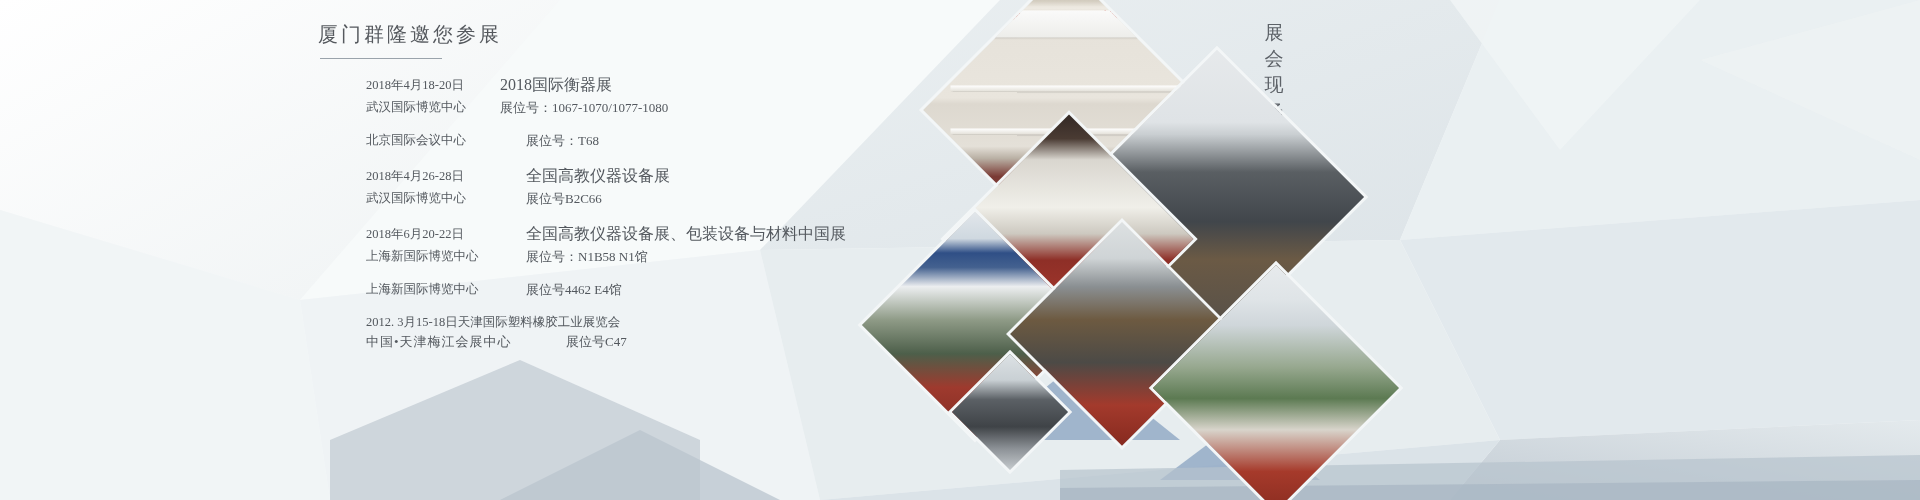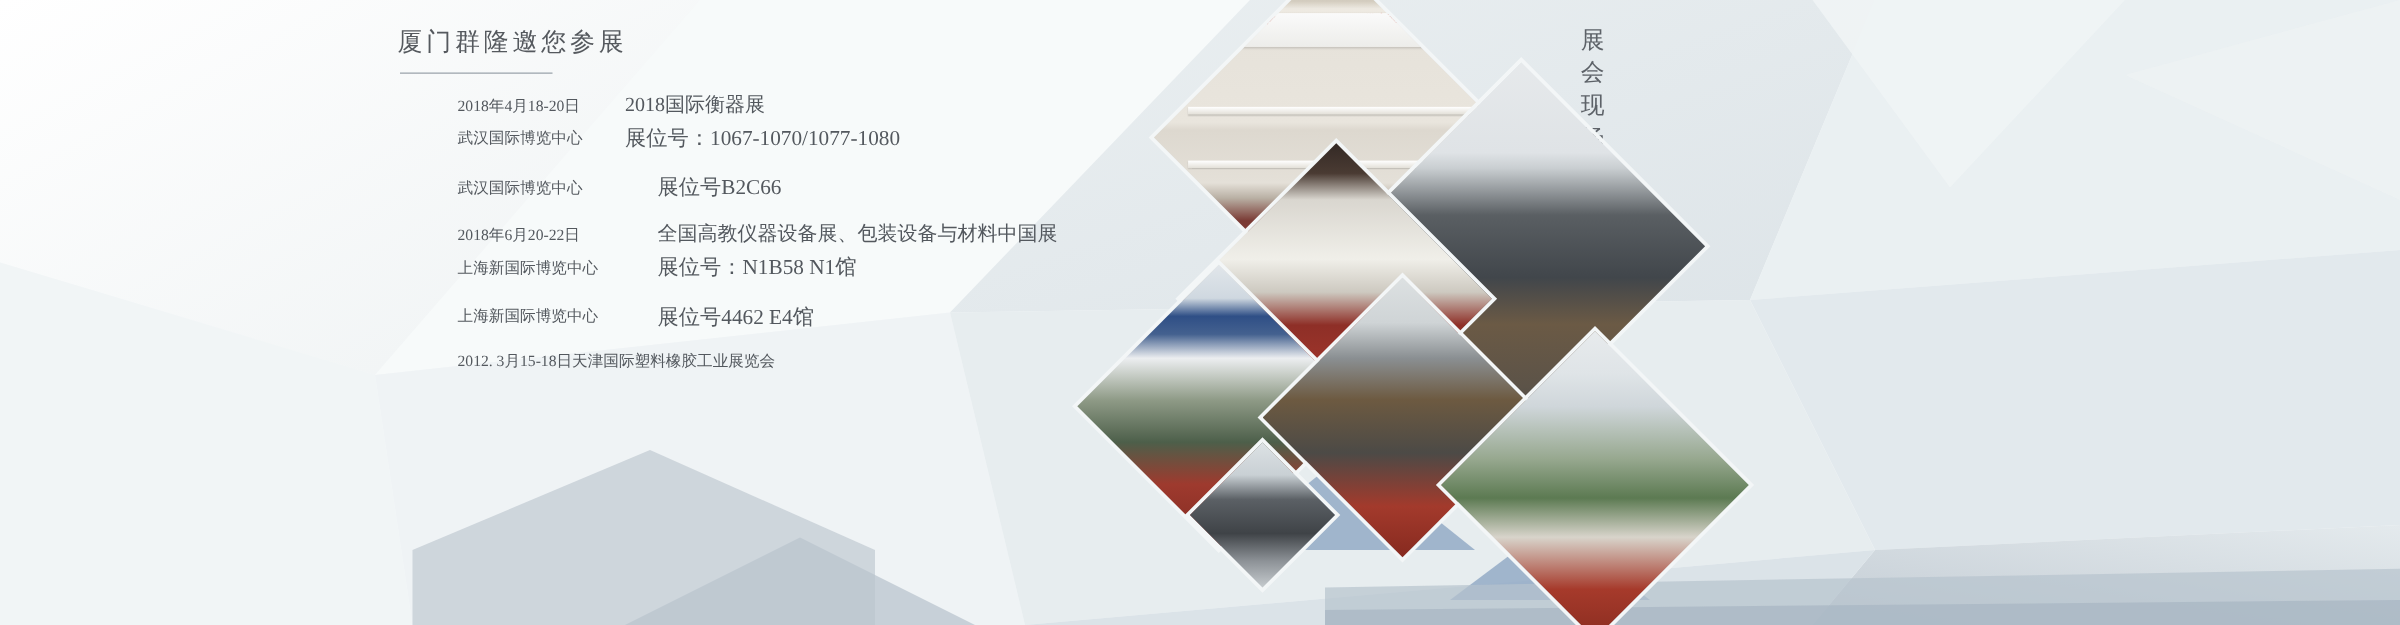--- a/index.html
+++ b/index.html
@@ -41,21 +41,21 @@
     width: 122px;
     height: 1px;
     background: #9aa3ab;
     margin: 4px 0 14px 2px;
   }
   .event { margin-bottom: 13px; }
   .event-row { display: flex; align-items: center; white-space: nowrap; line-height: 1.55; margin-left: 48px; }
   .ev-date   { width: 134px; flex: 0 0 134px; font-size: 12.5px; color: #53585e; }
   .ev-name   { font-size: 16px; color: #53585e; }
   .ev-venue  { width: 134px; flex: 0 0 134px; font-size: 12.5px; color: #53585e; }
-  .ev-booth  { font-size: 17px; color: #53585e; }
+  .ev-booth  { font-size: 13px; color: #53585e; }
   .event.wide .ev-date  { width: 160px; flex: 0 0 160px; }
   .event.wide .ev-venue { width: 160px; flex: 0 0 160px; }
   .event.last .ev-venue { width: 200px; flex: 0 0 200px; font-size: 13px; letter-spacing: 1px; }
   .event.last .ev-date { width: auto; flex: none; font-size: 12.5px; }
   .event.last .ev-booth { font-size: 13px; }
 
   
   #vertical-caption {
     position: absolute;
     left: 1262px;
@@ -223,23 +223,31 @@
         <span class="ev-date">2018年4月18-20日</span>
         <span class="ev-name">2018国际衡器展</span>
       </div>
       <div class="event-row">
         <span class="ev-venue">武汉国际博览中心</span>
         <span class="ev-booth">展位号：1067-1070/1077-1080</span>
       </div>
     </div>
 
     <div class="event wide">
+      <div class="event-row">
+        <span class="ev-venue">北京国际会议中心</span>
+        <span class="ev-booth">展位号：T68</span>
+      </div>
     </div>
 
     <div class="event wide">
+      <div class="event-row">
+        <span class="ev-date">2018年4月26-28日</span>
+        <span class="ev-name">全国高教仪器设备展</span>
+      </div>
       <div class="event-row">
         <span class="ev-venue">武汉国际博览中心</span>
         <span class="ev-booth">展位号B2C66</span>
       </div>
     </div>
 
     <div class="event wide">
       <div class="event-row">
         <span class="ev-date">2018年6月20-22日</span>
         <span class="ev-name">全国高教仪器设备展、包装设备与材料中国展</span>
@@ -253,20 +261,24 @@
     <div class="event wide">
       <div class="event-row">
         <span class="ev-venue">上海新国际博览中心</span>
         <span class="ev-booth">展位号4462 E4馆</span>
       </div>
     </div>
 
     <div class="event last">
       <div class="event-row">
         <span class="ev-date">2012. 3月15-18日天津国际塑料橡胶工业展览会</span>
+      </div>
+      <div class="event-row">
+        <span class="ev-venue">中国•天津梅江会展中心</span>
+        <span class="ev-booth">展位号C47</span>
       </div>
     </div>
 
   </div>
 
   <div id="vertical-caption">
     <span>展</span>
     <span>会</span>
     <span>现</span>
     <span>场</span>

